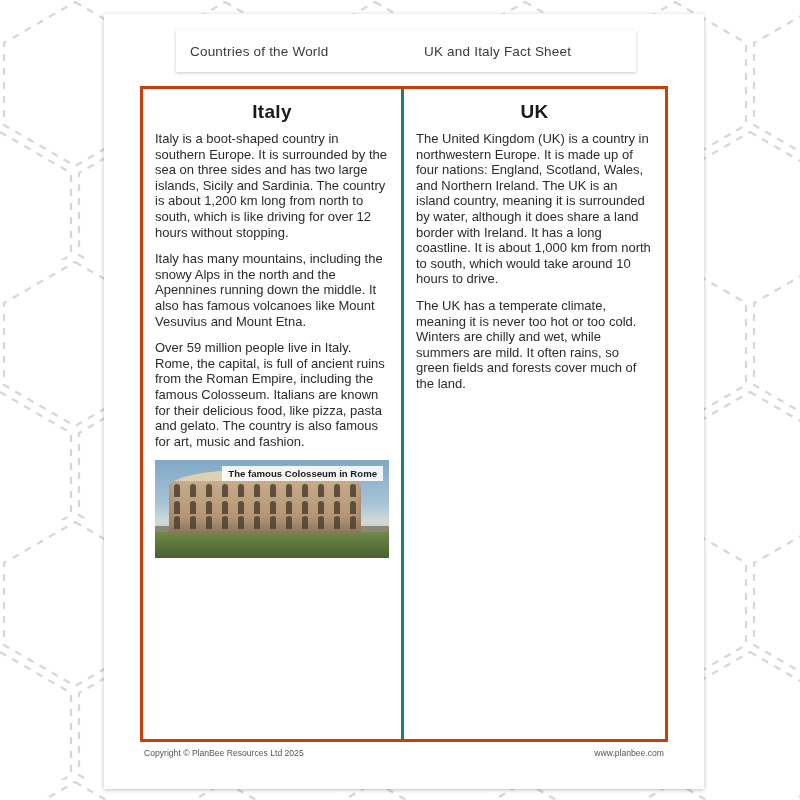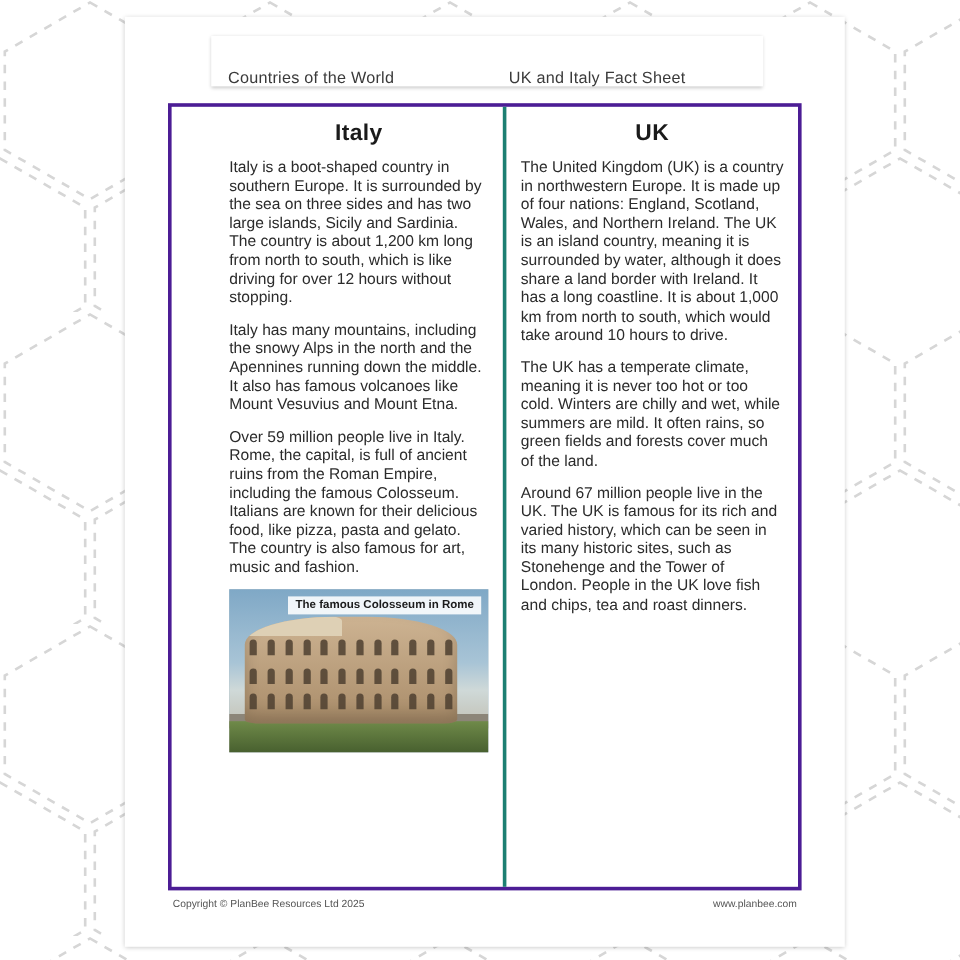--- a/index.html
+++ b/index.html
@@ -37,42 +37,40 @@
   }
 
   
   .hdr {
     position: absolute;
     left: 176px; top: 30px;
     width: 460px; height: 42px;
     display: flex;
     background: #ffffff;
     box-shadow: 0 1px 3px rgba(0,0,0,0.22);
-    align-items: flex-end;
   }
   .hdr .cell {
     flex: 1 1 50%;
     display: flex;
     align-items: center;
     padding: 0 14px;
     font-size: 13.5px;
     color: #3a3a3a;
     letter-spacing: 0.2px;
   }
   .hdr .cell.right { padding-left: 18px; }
 
   
   .frame {
     position: absolute;
     left: 140px; top: 86px;
     width: 528px; height: 656px;
-    border: 3px solid #4c1d95;
+    border: 3px solid #c2410c;
     background: #ffffff;
     display: flex;
-    padding-left: 36px;
   }
   .col {
     width: 50%;
     padding: 10px 12px 6px 12px;
     position: relative;
   }
   .col.left { border-right: 3px solid #1c7f72; }
 
   .col-title {
     text-align: center;
@@ -91,21 +89,21 @@
   }
 
   
   .photo {
     position: relative;
     width: 100%;
     overflow: hidden;
     margin-top: 2px;
     background: #9fb6c4;
   }
-  .photo.colosseum { height: 136px; }
+  .photo.colosseum { height: 98px; }
   .photo.stonehenge { height: 108px; }
 
   .cap {
     position: absolute;
     background: rgba(255,255,255,0.88);
     color: #1b1b1b;
     font-size: 9.6px;
     font-weight: bold;
     padding: 2px 6px;
     white-space: nowrap;
@@ -308,21 +306,20 @@
           </div>
         </div>
         <div class="cap tr">The famous Colosseum in Rome</div>
       </div>
     </div>
 
     <div class="col right">
       <div class="col-title">UK</div>
       <p class="para">The United Kingdom (UK) is a country in northwestern Europe. It is made up of four nations: England, Scotland, Wales, and Northern Ireland. The UK is an island country, meaning it is surrounded by water, although it does share a land border with Ireland. It has a long coastline. It is about 1,000 km from north to south, which would take around 10 hours to drive.</p>
       <p class="para">The UK has a temperate climate, meaning it is never too hot or too cold. Winters are chilly and wet, while summers are mild. It often rains, so green fields and forests cover much of the land.</p>
-      <p class="para">Around 67 million people live in the UK. The UK is famous for its rich and varied history, which can be seen in its many historic sites, such as Stonehenge and the Tower of London. People in the UK love fish and chips, tea and roast dinners.</p>
 
     </div>
   </div>
 
   <div class="footer">
     <span>Copyright © PlanBee Resources Ltd 2025</span>
     <span>www.planbee.com</span>
   </div>
 
 </div>

